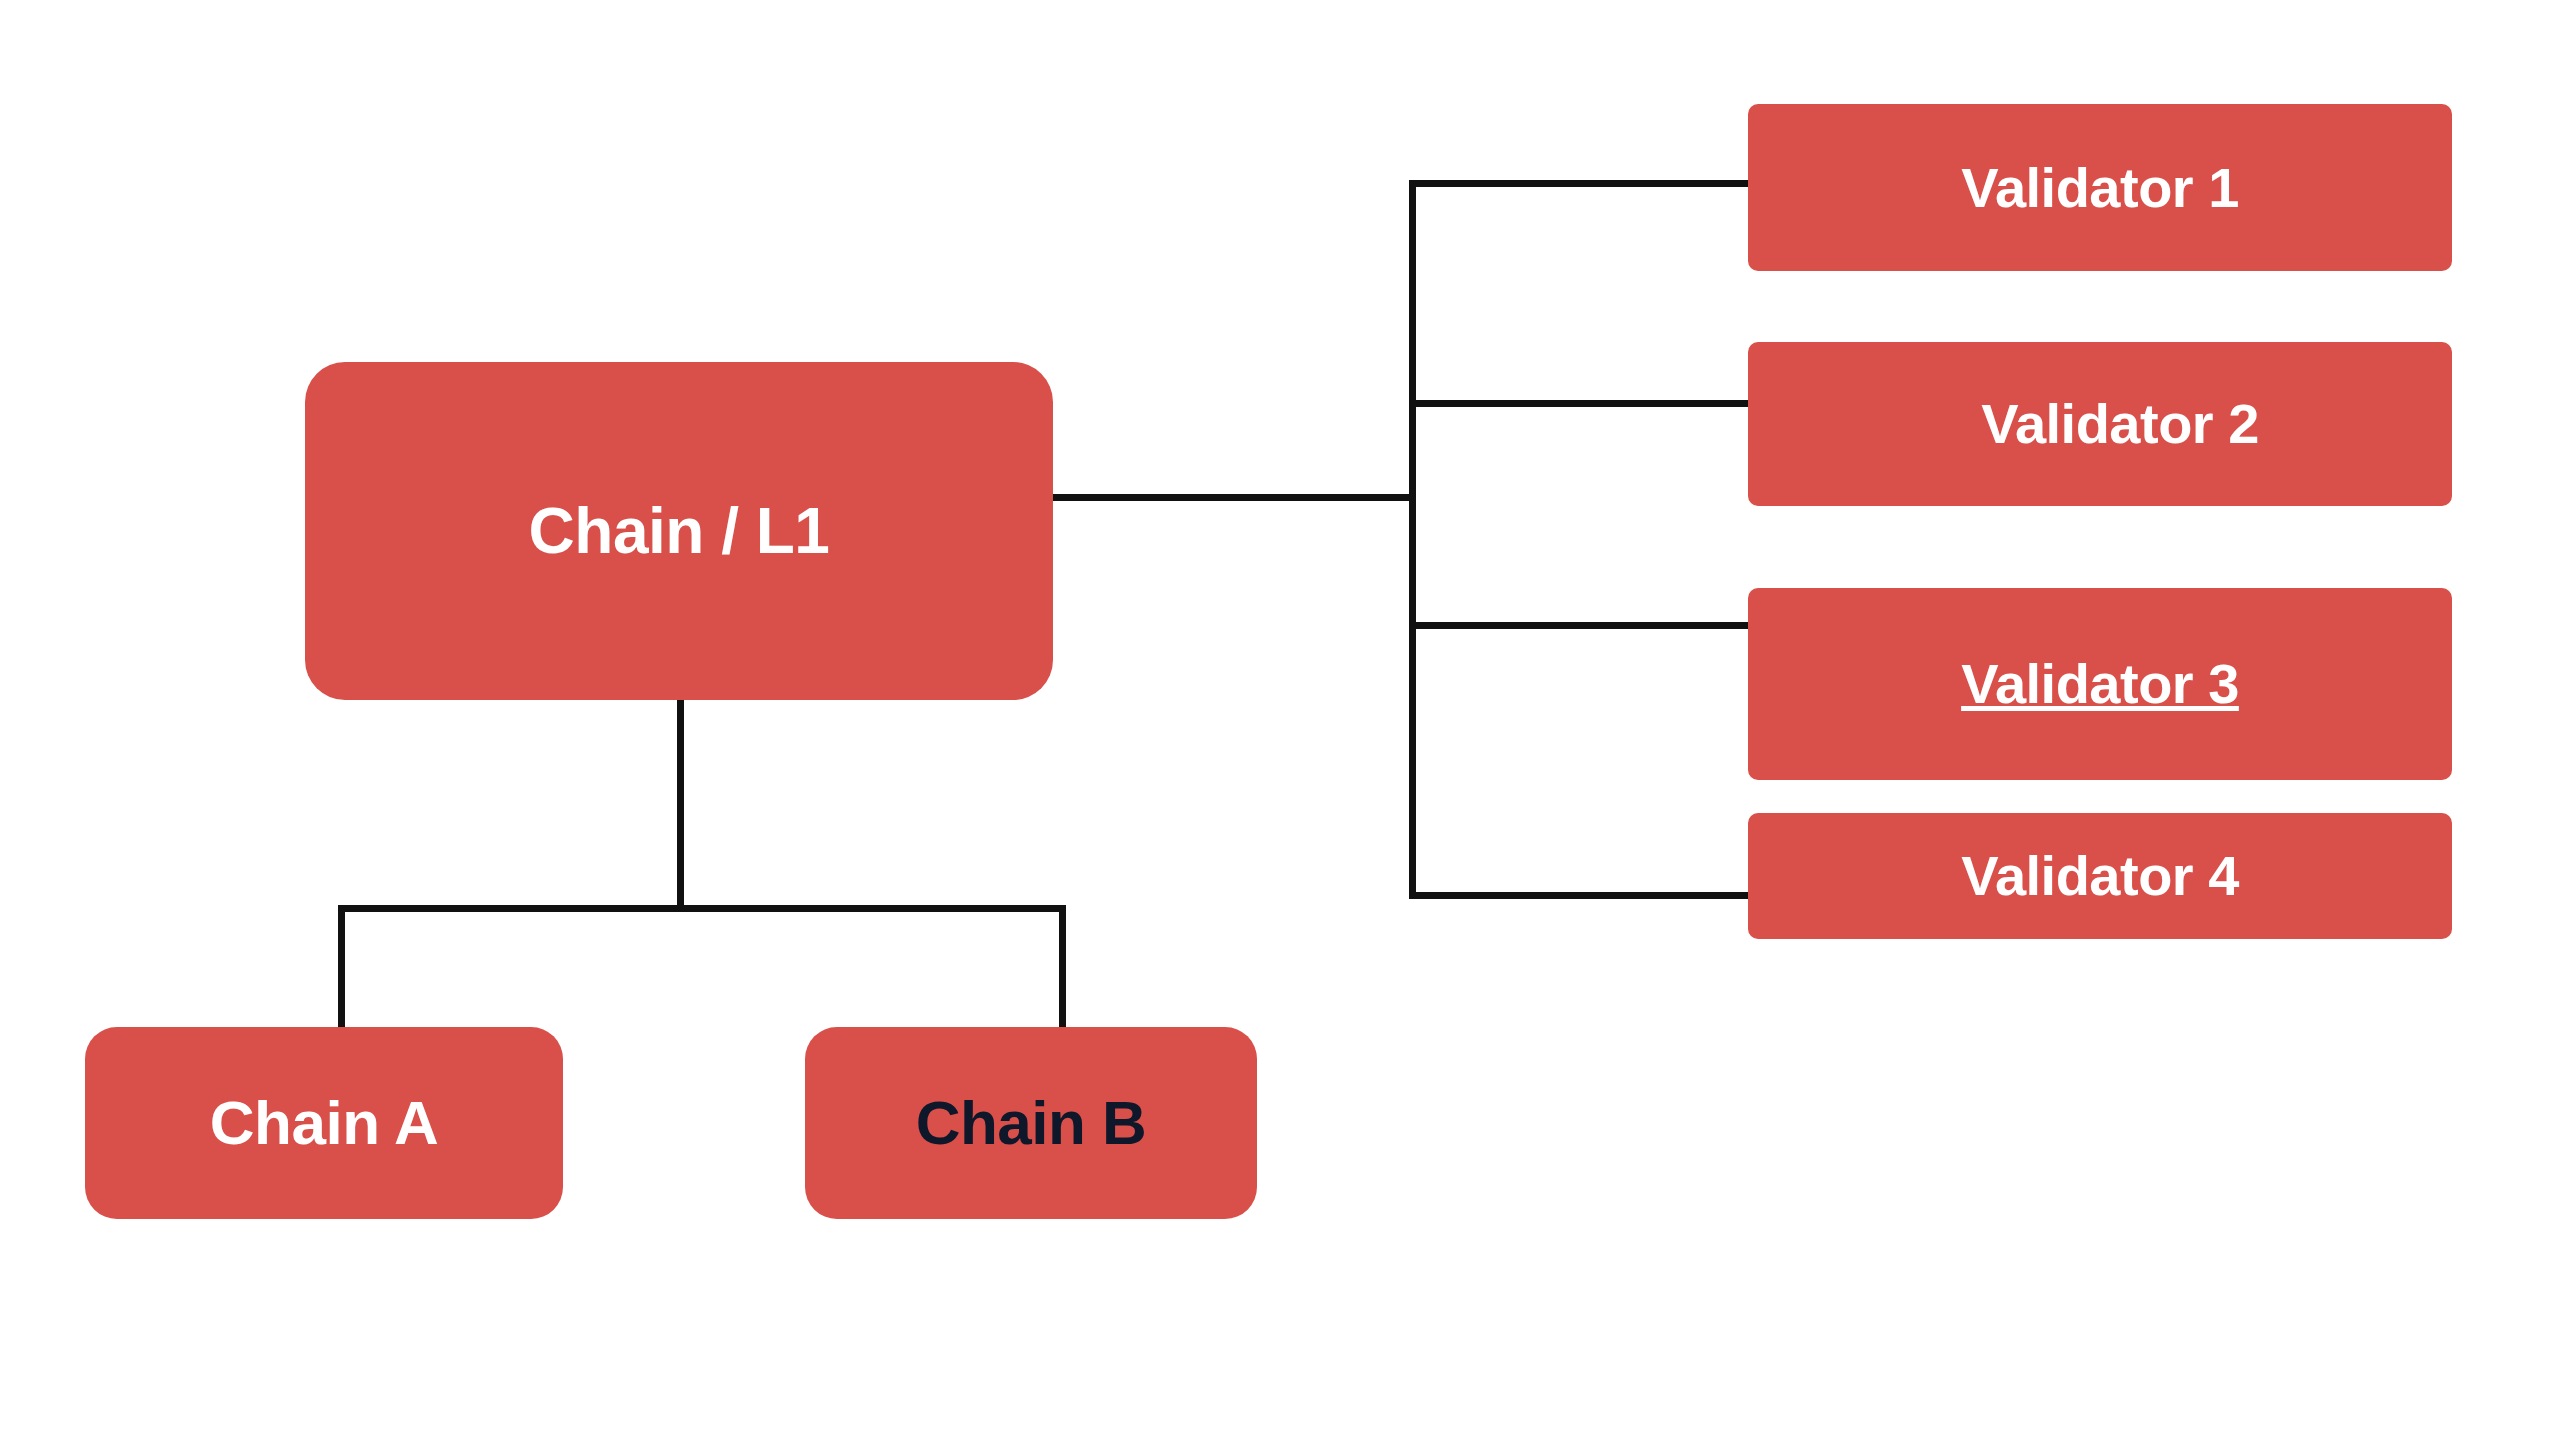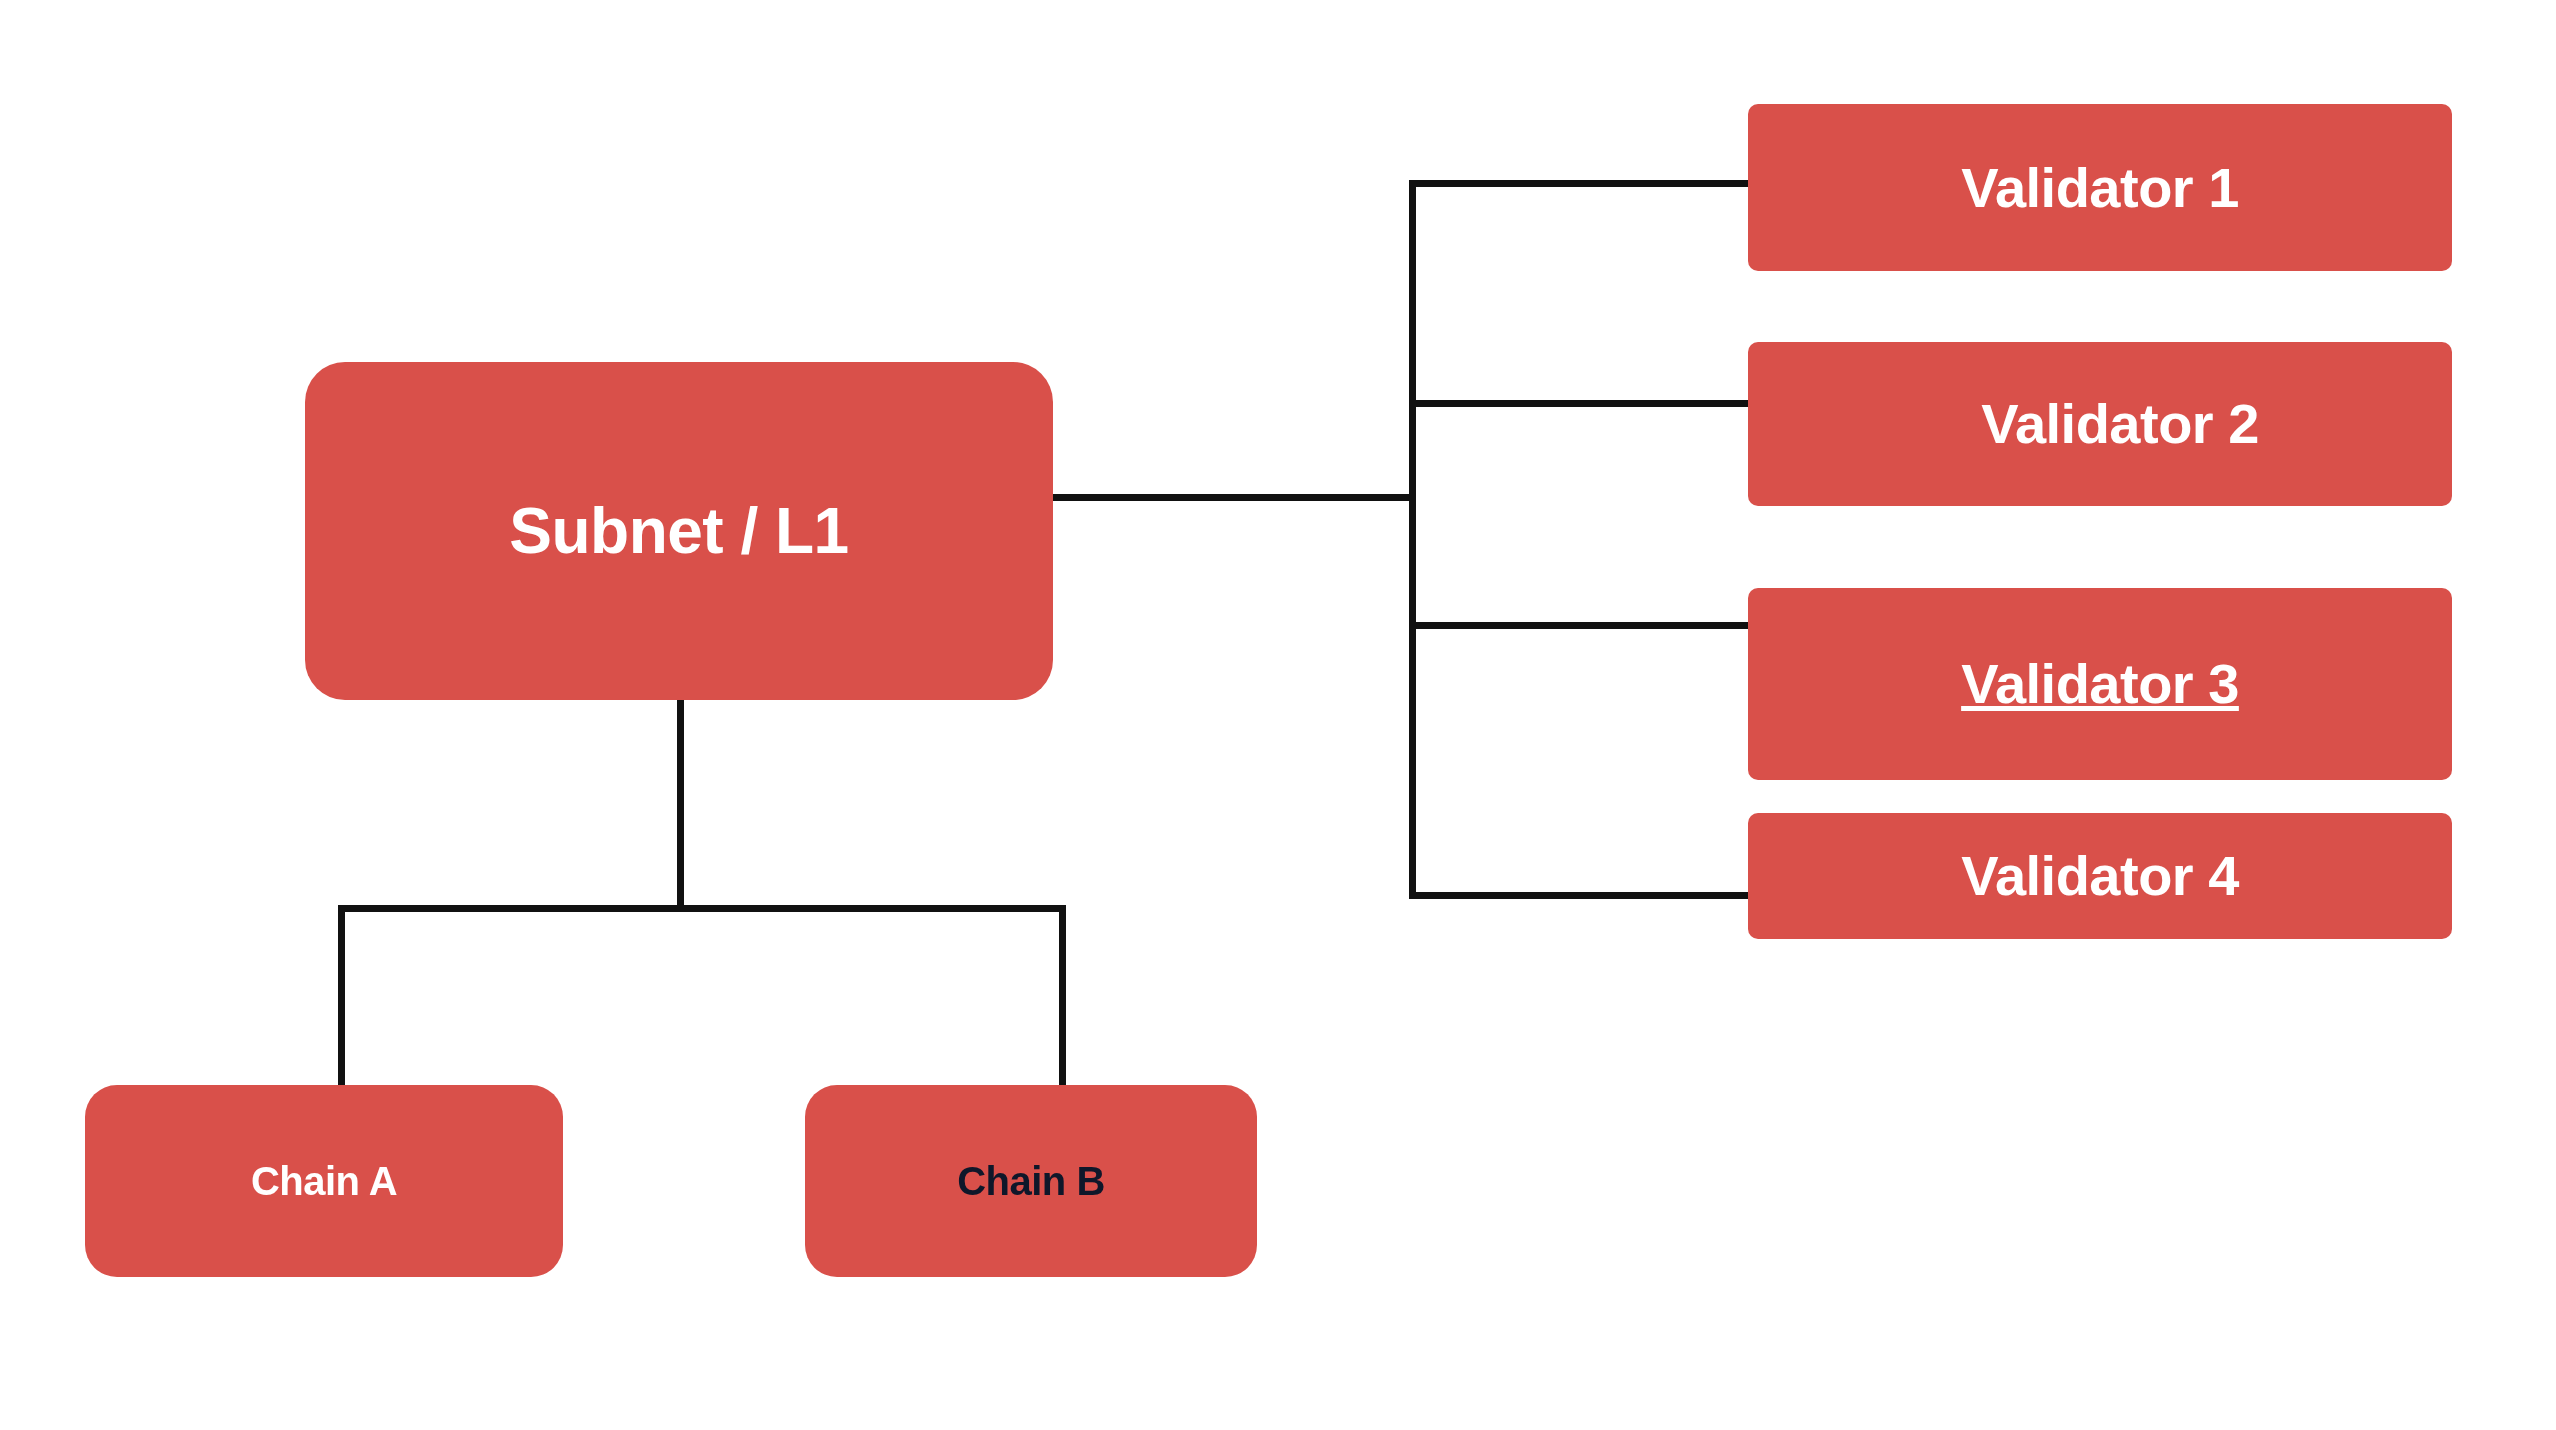--- a/index.html
+++ b/index.html
@@ -50,22 +50,22 @@
     font-size: 56px;
   }
   #node-validator-1 { top: 104px;  height: 167px; }
   #node-validator-2 { top: 342px;  height: 164px; padding-left: 40px; }
   #node-validator-3 { top: 588px;  height: 192px; text-decoration: underline; }
   #node-validator-4 { top: 813px;  height: 126px; }
 
   
   .node-chain {
     border-radius: 32px;
-    font-size: 40px;
-    top: 1085px;
+    font-size: 62px;
+    top: 1027px;
     height: 192px;
   }
   #node-chain-a { left: 85px;  width: 478px; }
   #node-chain-b { left: 805px; width: 452px; }
 
   
   .conn {
     position: absolute;
     background: #111111;
   }
@@ -91,21 +91,21 @@
 
   <div class="conn conn-v" style="left: 677px; top: 700px; height: 212px; background: rgb(17, 17, 17);"></div>
 
   <div class="conn conn-h" style="left: 338px; top: 905px; width: 728px; background: rgb(17, 17, 17);"></div>
 
   <div class="conn conn-v" style="left: 338px; top: 905px; height: 185px; background: rgb(17, 17, 17);"></div>
 
   <div class="conn conn-v" style="left: 1059px; top: 905px; height: 185px; background: rgb(17, 17, 17);"></div>
 
   <div class="node" id="node-subnet" style="background: rgb(217, 80, 74); color: rgb(255, 255, 255);">
-    <span class="node-label">Subnet / L1</span>
+    <span class="node-label">Chain / L1</span>
   </div>
 
   <div class="node node-validator" id="node-validator-1" style="background: rgb(217, 80, 74); color: rgb(255, 255, 255);">
     <span class="node-label">Validator 1</span>
   </div>
 
   <div class="node node-validator" id="node-validator-2" style="background: rgb(217, 80, 74); color: rgb(255, 255, 255);">
     <span class="node-label">Validator 2</span>
   </div>
 

